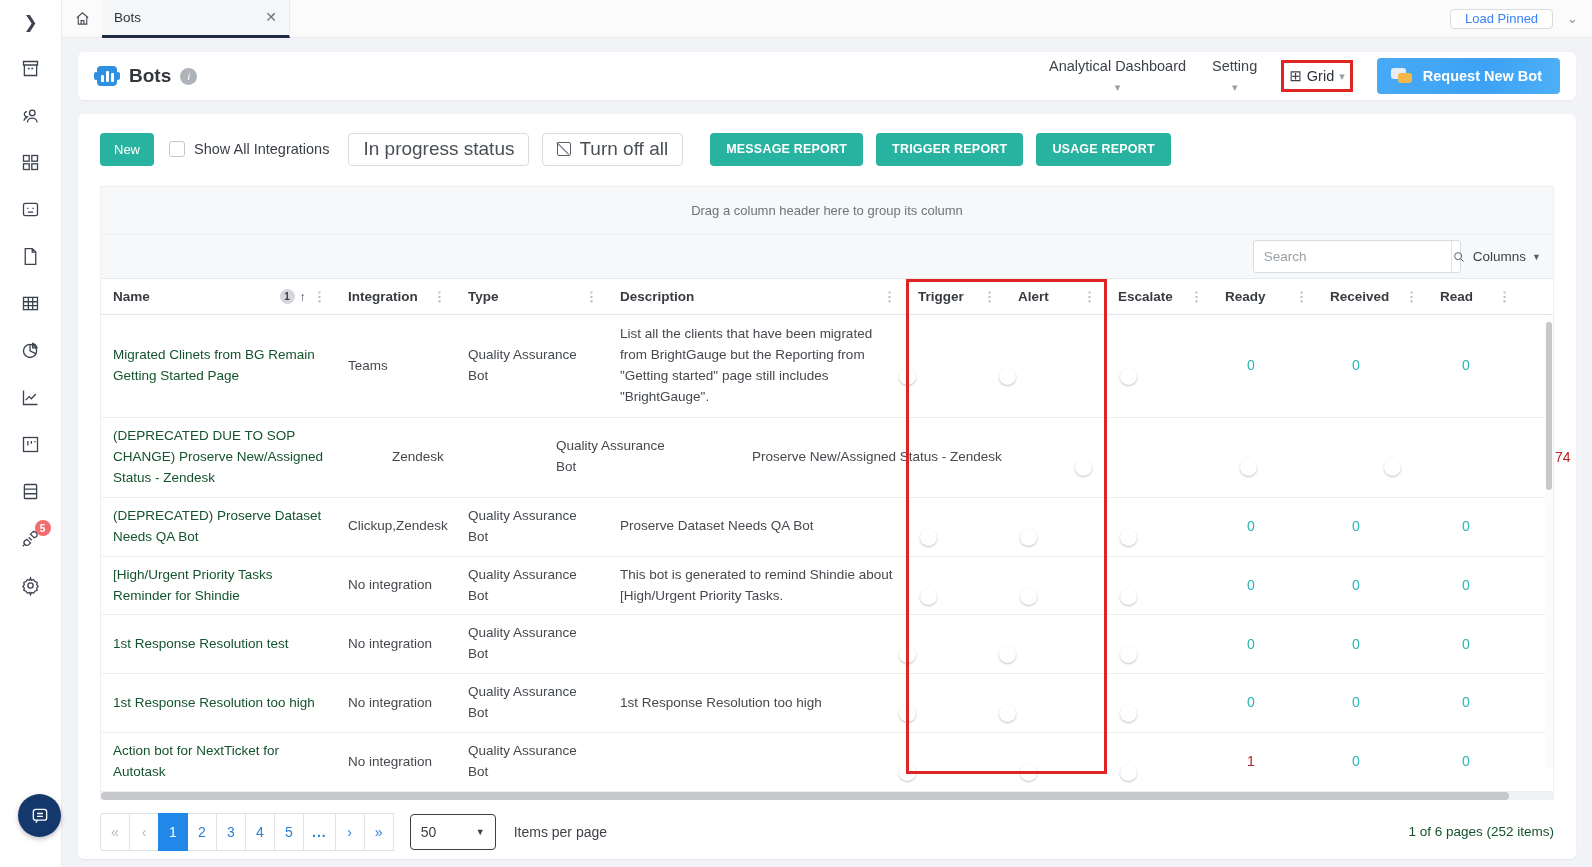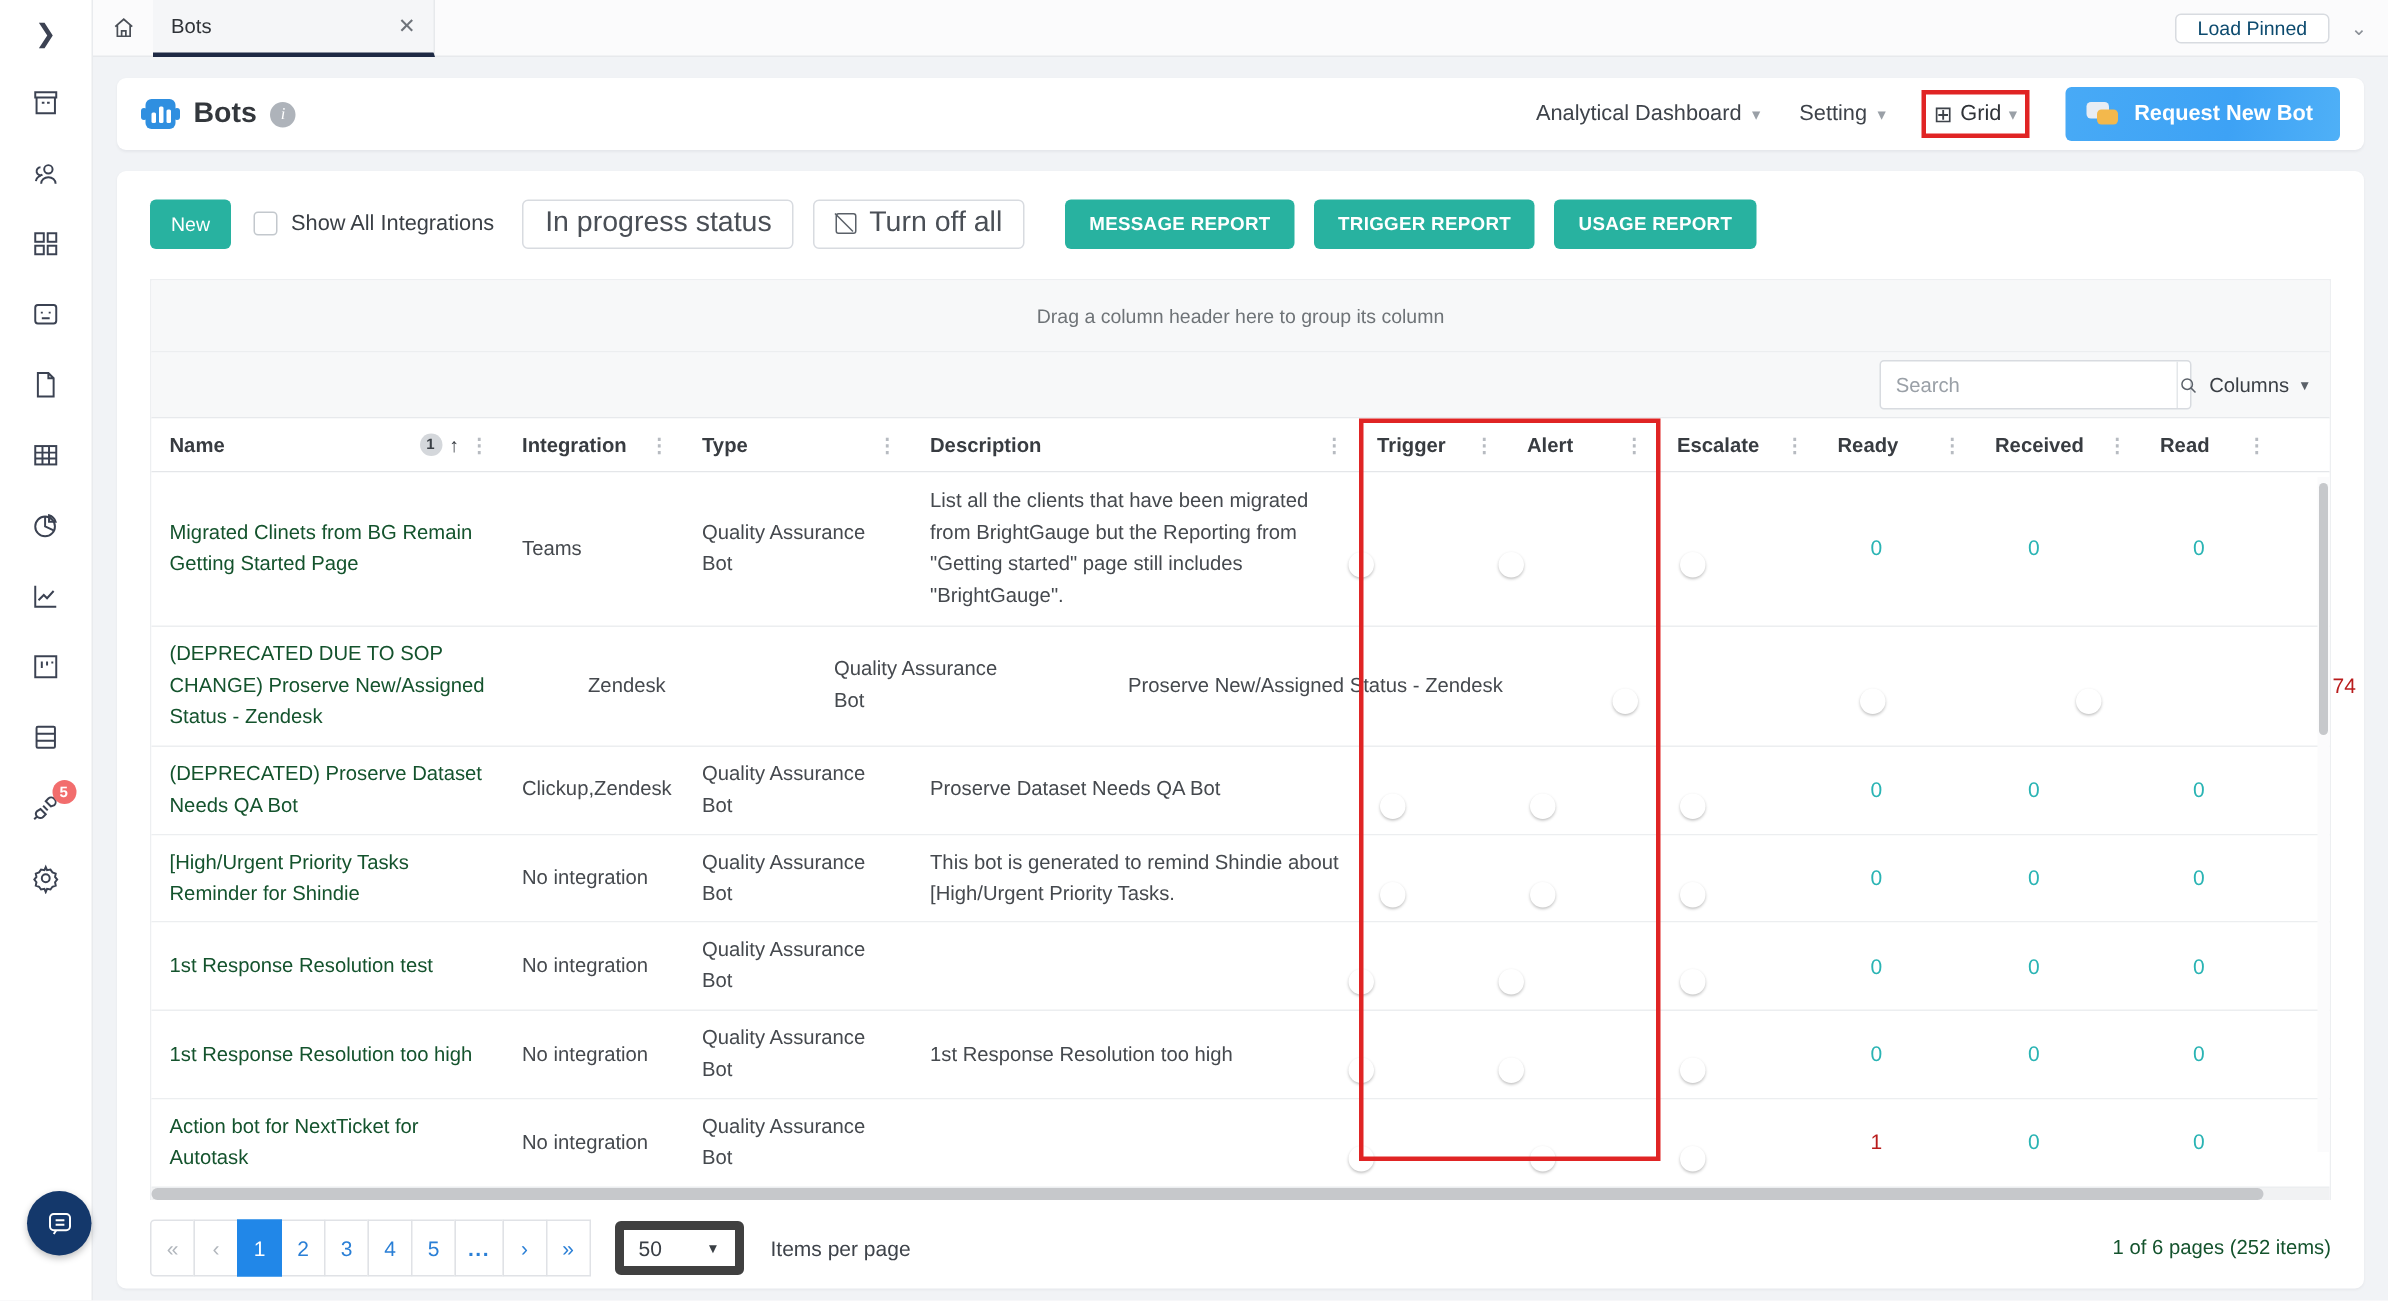--- a/index.html
+++ b/index.html
@@ -27,38 +27,38 @@
   .topbar { position:absolute; left:62px; right:0; top:0; height:38px; background:#fbfbfc;
             border-bottom:1px solid #e7e9ec; display:flex; align-items:center; z-index:10; }
   .home-btn { width:40px; height:38px; display:flex; align-items:center; justify-content:center; cursor:pointer; }
   .home-btn svg { width:17px; height:17px; stroke:#4a4f57; fill:none; stroke-width:1.6; }
   .tab { width:188px; height:38px; background:#f5f6f8; border-right:1px solid #e7e9ec;
          border-bottom:3px solid #1e2944; display:flex; align-items:center; padding:0 12px; cursor:pointer; }
   .tab-label { font-size:13.5px; color:#2f3338; flex:1; }
   .tab-close { color:#6e737a; font-size:14px; cursor:pointer; }
   .topbar-right { margin-left:auto; display:flex; align-items:center; gap:14px; padding-right:14px; }
   .load-pinned { height:20px; padding:0 14px; background:#fff; border:1px solid #d8dbe0; border-radius:4px;
-                 font-size:13px; color:#0c4a6e; display:flex; align-items:center; cursor:pointer; }
+                 font-size:13px; color:#3b82f6; display:flex; align-items:center; cursor:pointer; }
   .top-chevron { color:#8b9097; font-size:13px; cursor:pointer; }
 
   
   .content { position:absolute; left:62px; right:0; top:38px; bottom:0; padding:14px 16px 0; }
   .header-card { height:48px; background:#fff; border-radius:6px; box-shadow:0 1px 2px rgba(16,24,40,.05);
                  display:flex; align-items:center; padding:0 16px; }
   .title-wrap { display:flex; align-items:center; gap:9px; }
   .bots-logo { width:26px; height:20px; position:relative; display:flex; align-items:center; justify-content:center; }
   .bots-logo .body { width:20px; height:20px; background:#2f8fe0; border-radius:4px; display:flex; align-items:flex-end;
                      justify-content:center; gap:2px; padding:4px 3px; }
   .bots-logo .body i { display:block; width:3px; background:#fff; border-radius:1px; }
   .bots-logo .nub { position:absolute; width:4px; height:8px; background:#2f8fe0; border-radius:2px; top:6px; }
   .page-title { font-size:19px; font-weight:bold; color:#33373c; }
   .info-dot { width:17px; height:17px; border-radius:50%; background:#aeb3ba; color:#fff; font-size:11px;
               display:flex; align-items:center; justify-content:center; font-style:italic; font-family:"Liberation Serif",serif; }
   .header-right { margin-left:auto; display:flex; align-items:center; gap:26px; }
-  .dd { display:flex; align-items:center; gap:7px; font-size:14.5px; color:#3e434a; cursor:pointer; }
+  .dd { display:flex; align-items:center; gap:7px; font-size:14.5px; color:#3e434a; cursor:pointer;flex-direction:column; }
   .dd .chev { color:#9aa0a7; font-size:11px; }
   .grid-dd-wrap { position:relative; padding:4px 6px; }
   .grid-dd { display:flex; align-items:center; gap:5px; font-size:14.5px; color:#2f3338; cursor:pointer; }
   .grid-glyph { font-size:15px; color:#3e434a; }
   .red-frame { position:absolute; inset:-3px -2px; border:3px solid #e02424; pointer-events:none; z-index:40; }
   .request-btn { height:36px; padding:0 18px 0 14px; border-radius:4px; border:none; cursor:pointer;
                  background:linear-gradient(100deg,#48aaf6 0%,#3da2f5 60%,#4fb0f7 100%);
                  color:#fff; font-weight:bold; font-size:14.5px; display:flex; align-items:center; gap:10px;
                  font-family:"Liberation Sans",sans-serif; }
   .chat-ic { position:relative; width:22px; height:17px; }
@@ -142,21 +142,21 @@
   
   .pager-row { display:flex; align-items:center; margin-top:13px; padding-bottom:12px; }
   .pages { display:flex; }
   .pg { min-width:30px; height:38px; border:1px solid #e0e2e6; margin-left:-1px; background:#fff;
         display:flex; align-items:center; justify-content:center; font-size:14px; color:#2a7fd6;
         cursor:pointer; padding:0 8px; }
   .pg:first-child { margin-left:0; border-top-left-radius:3px; border-bottom-left-radius:3px; }
   .pg.nav-dis { color:#b2b7bd; }
   .pg.active { background:#2187e8; color:#fff; border-color:#2187e8; z-index:2; }
   .pg.dots { font-weight:bold; letter-spacing:1px; }
-  .size-select { width:86px; height:36px; border:6px solid #404040; border-radius:4px; margin-left:16px;
+  .size-select { width:86px; height:36px; border:1px solid #404040; border-radius:4px; margin-left:16px;
                  display:flex; align-items:center; padding:0 10px; font-size:14px; color:#3a3f45; cursor:pointer; }
   .size-select .tri { margin-left:auto; font-size:9px; color:#3a3f45; }
   .ipp-label { margin-left:18px; font-size:14px; color:#3e434a; }
   .pager-summary { margin-left:auto; font-size:13.5px; color:#14532d; }
 </style>
 </head>
 <body>
 
 <div class="app">
 

